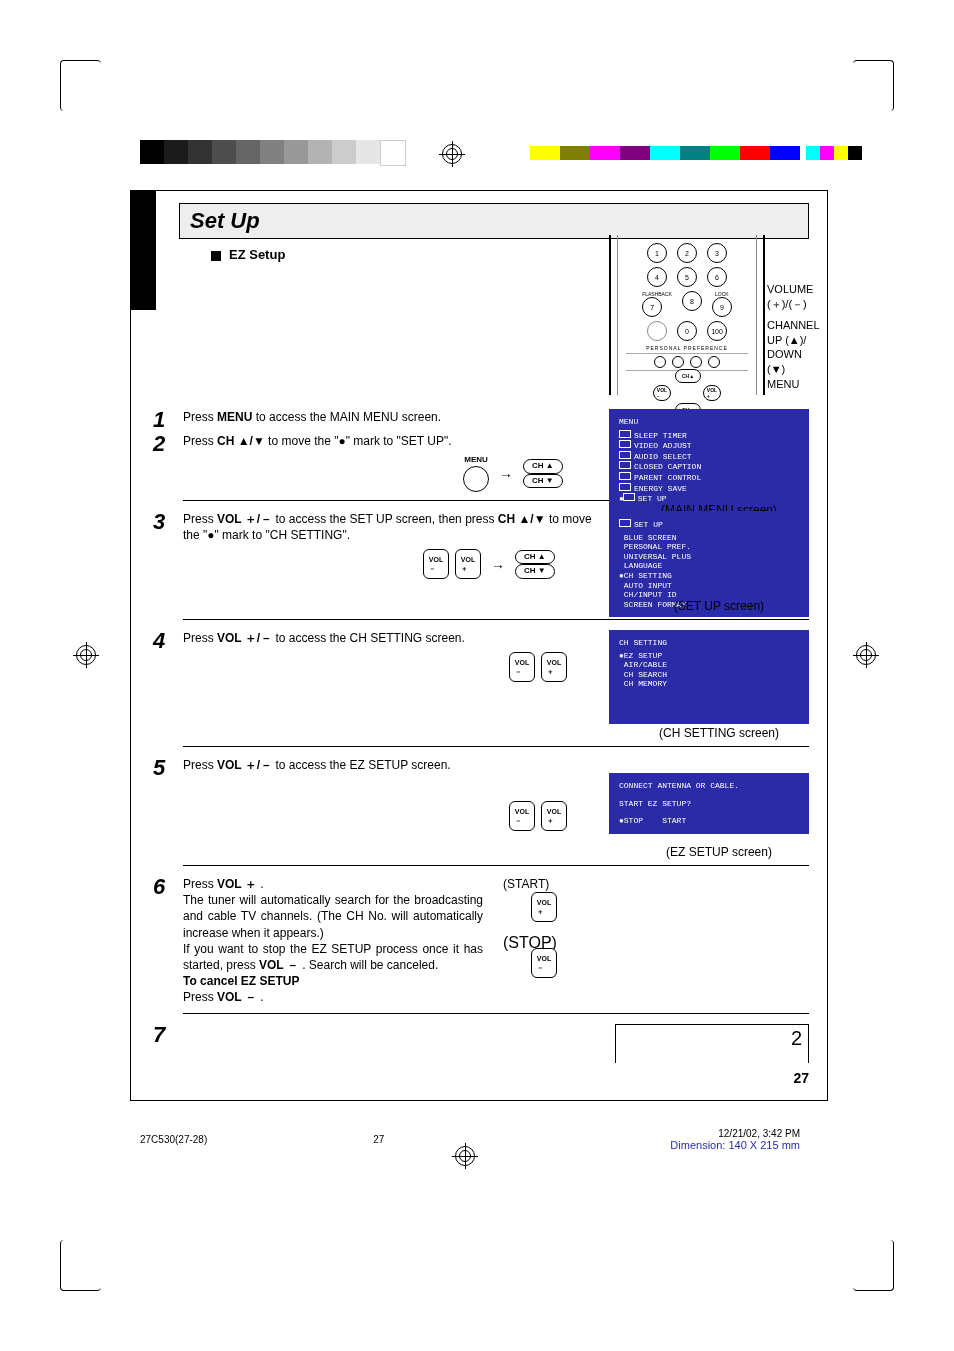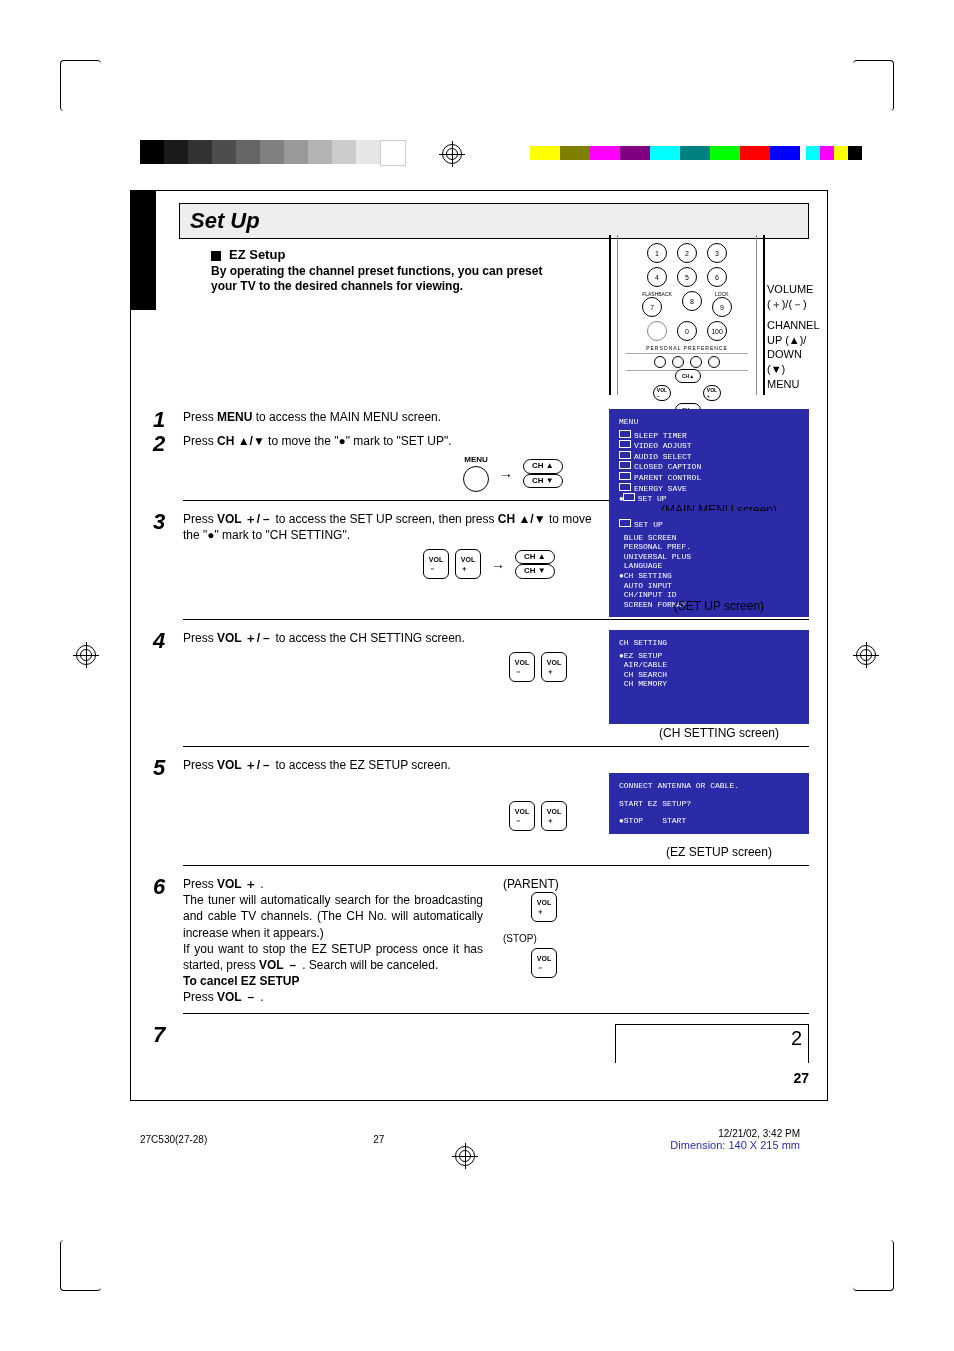--- a/index.html
+++ b/index.html
@@ -318,21 +318,20 @@
 <div class="page">
   <div class="left-tab"></div>
   <div style="margin-left:30px;">
     <div class="header-band">Set Up</div>
 
     <div class="intro-block">
       <div class="intro-text">
         <div class="title">
           <span class="black-square"></span><span>EZ Setup</span>
         </div>
-        <div class="desc">By operating the channel preset functions, you can preset your TV to the desired channels for viewing.</div>
       </div>
 
       <div class="remote-fragment">
         <div class="remote-body">
           <div class="remote-inner">
             <div class="num-row">
                 <div class="num-btn">1</div>
                 <div class="num-btn">2</div>
                 <div class="num-btn">3</div>
               </div>
@@ -529,26 +528,26 @@
         </div>
         <div style="width:300px; text-align:justify;">The tuner will automatically search for the broadcasting and cable TV channels. (The CH No. will automatically increase when it appears.)</div>
         <div style="width:300px; text-align:justify;">
           <span>If you want to stop the EZ SETUP process once it has started, press </span><b>VOL －</b><span> . Search will be canceled.</span>
         </div>
         <div><b>To cancel EZ SETUP</b></div>
         <div>
           <span>Press </span><b>VOL －</b><span> .</span>
         </div>
 
-        <div style="position:absolute; left:320px; top:0; font-size:12px;">(PARENT)</div>
+        <div style="position:absolute; left:320px; top:0; font-size:12px;">(START)</div>
         <div style="position:absolute; left:348px; top:16px;">
           <div class="vol-btn" style="white-space:pre-line">VOL
 ＋</div>
         </div>
-        <div style="position:absolute; left:320px; top:56px; font-size:10px;">(STOP)</div>
+        <div style="position:absolute; left:320px; top:56px; font-size:16px;">(STOP)</div>
         <div style="position:absolute; left:348px; top:72px;">
           <div class="vol-btn" style="white-space:pre-line">VOL
 －</div>
         </div>
       </div>
     </div>
 
     <hr class="rule">
 
     <div class="step" style="min-height:40px; margin-bottom:4px;">

